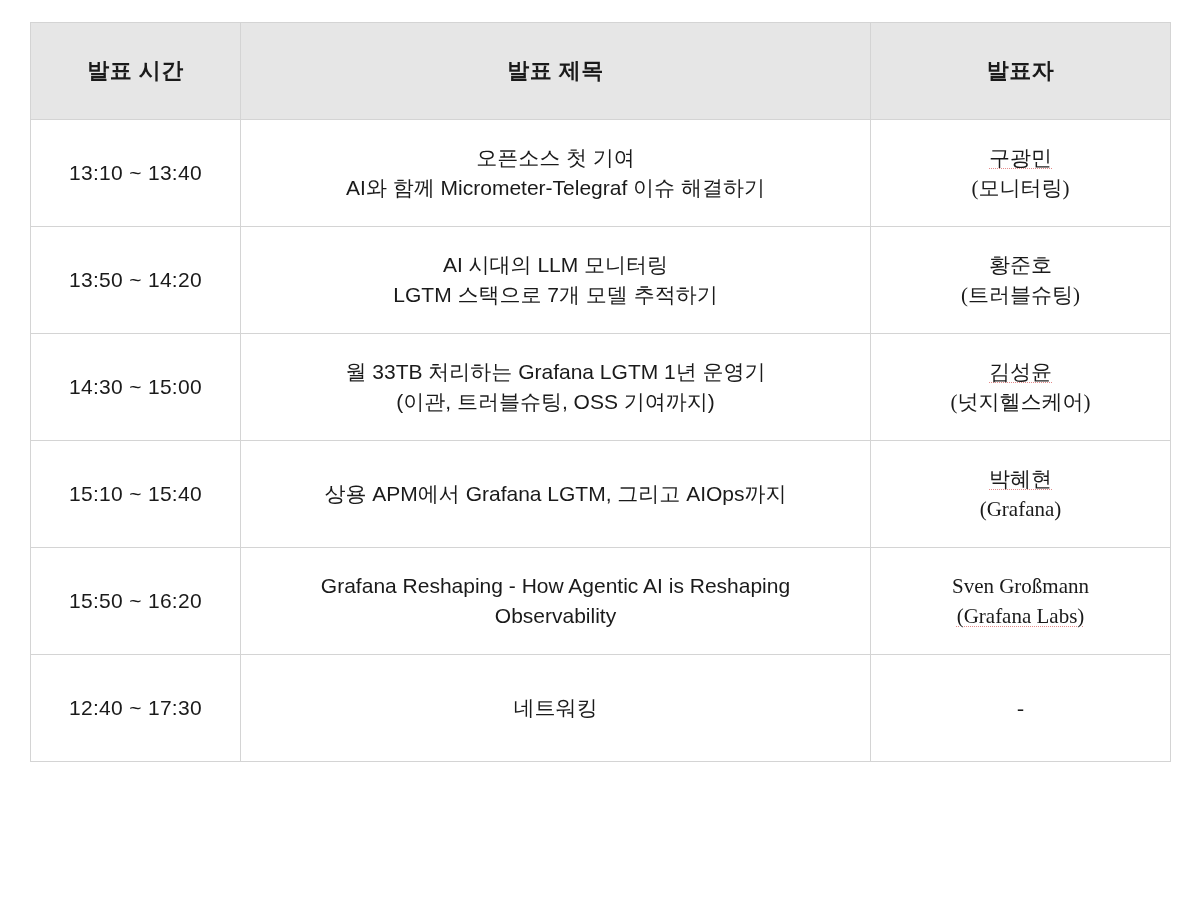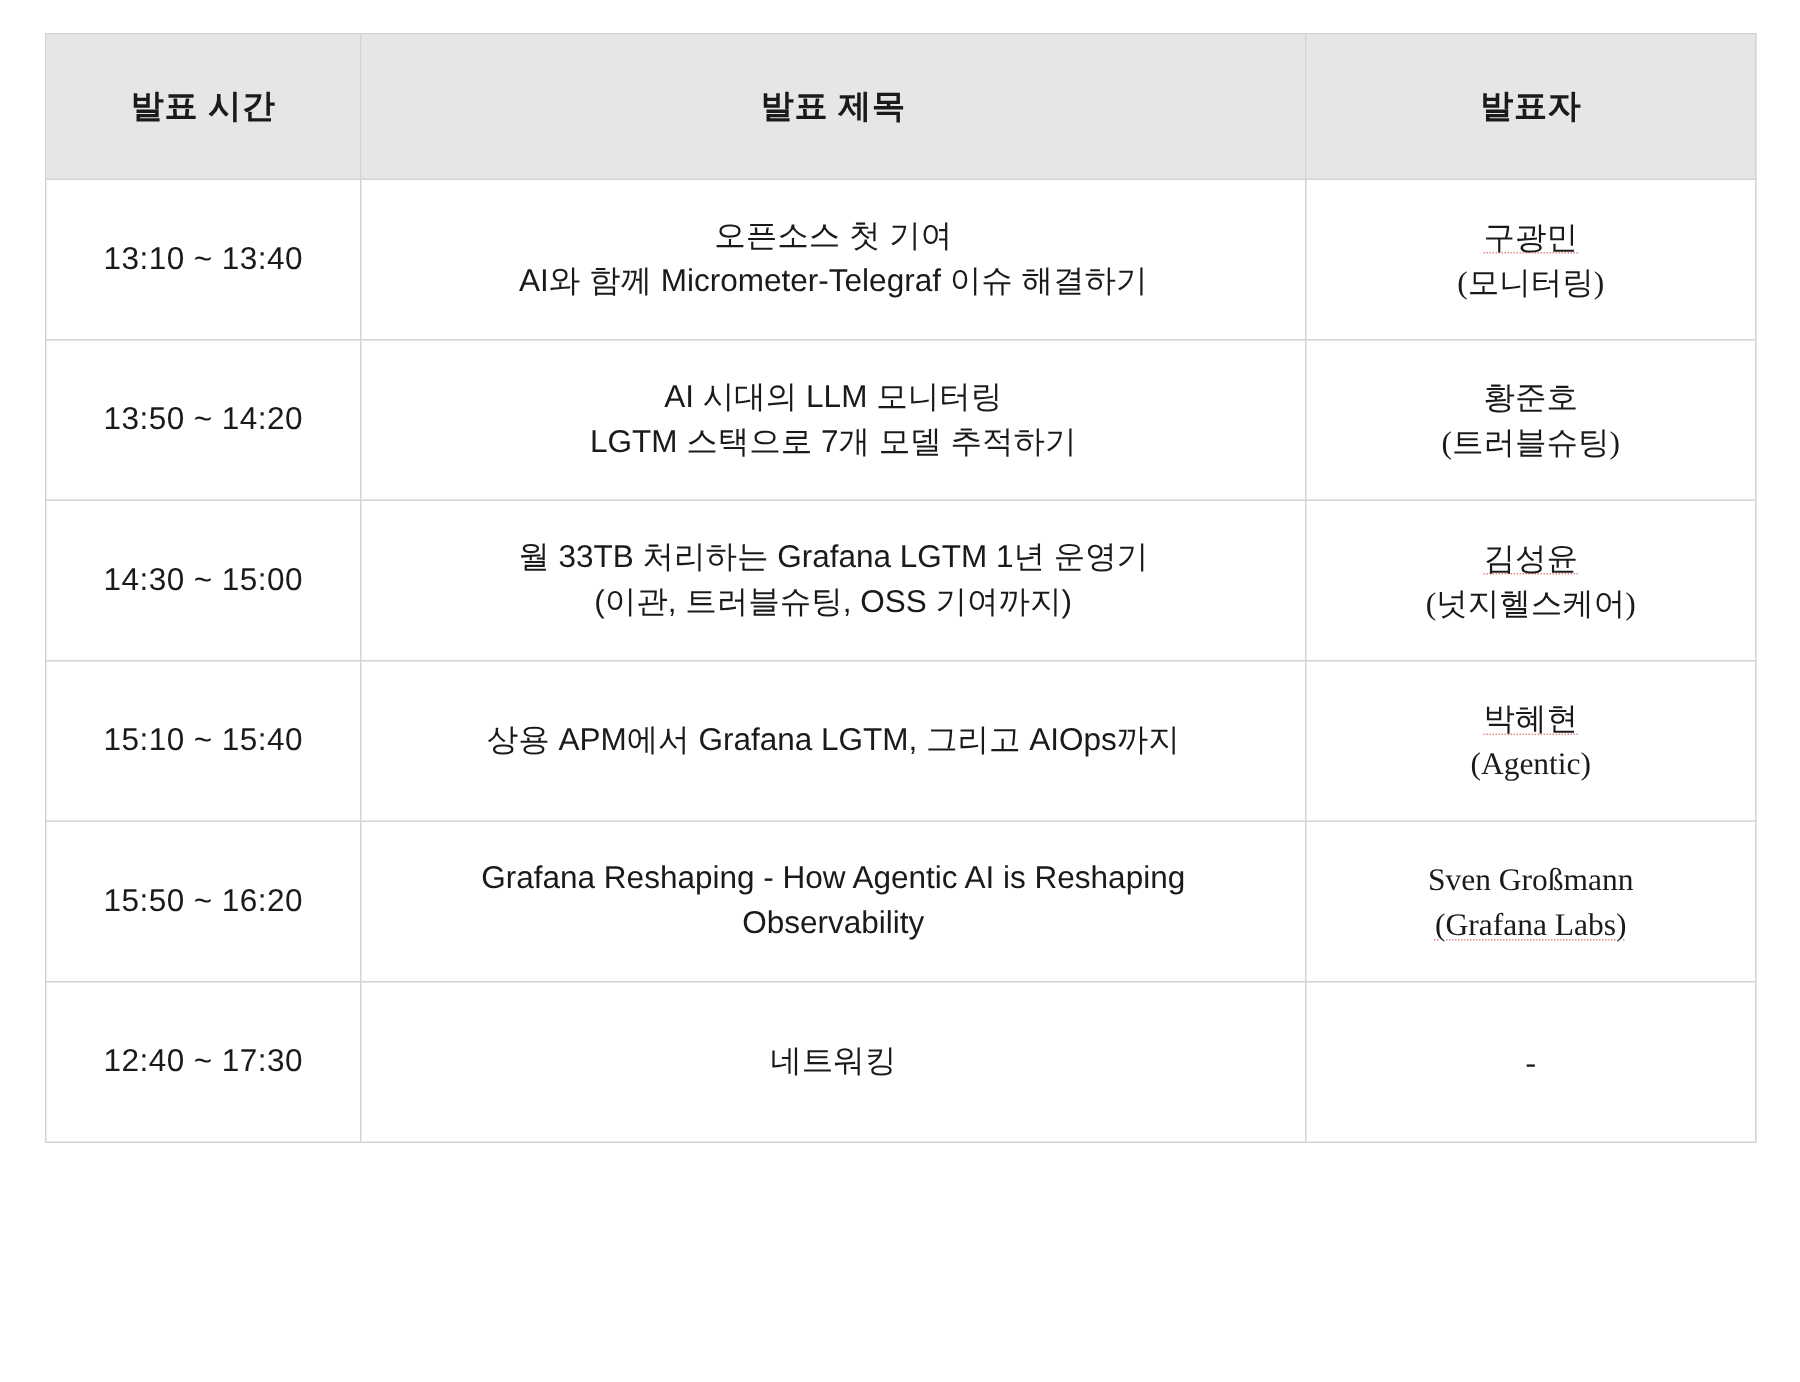--- a/index.html
+++ b/index.html
@@ -127,21 +127,21 @@
           <span class="line2">(넛지헬스케어)</span>
         </td>
       </tr>
       <tr>
         <td class="time-cell">15:10 ~ 15:40</td>
         <td class="title-cell">
           <span class="line2">상용 APM에서 Grafana LGTM, 그리고 AIOps까지</span>
         </td>
         <td class="speaker-cell">
           <span class="line2 sp">박혜현</span>
-          <span class="line2">(Agentic)</span>
+          <span class="line2">(Grafana)</span>
         </td>
       </tr>
       <tr>
         <td class="time-cell">15:50 ~ 16:20</td>
         <td class="title-cell">
           <span class="line2">Grafana Reshaping - How Agentic AI is Reshaping</span>
           <span class="line2">Observability</span>
         </td>
         <td class="speaker-cell">
           <span class="line2">Sven Großmann</span>

